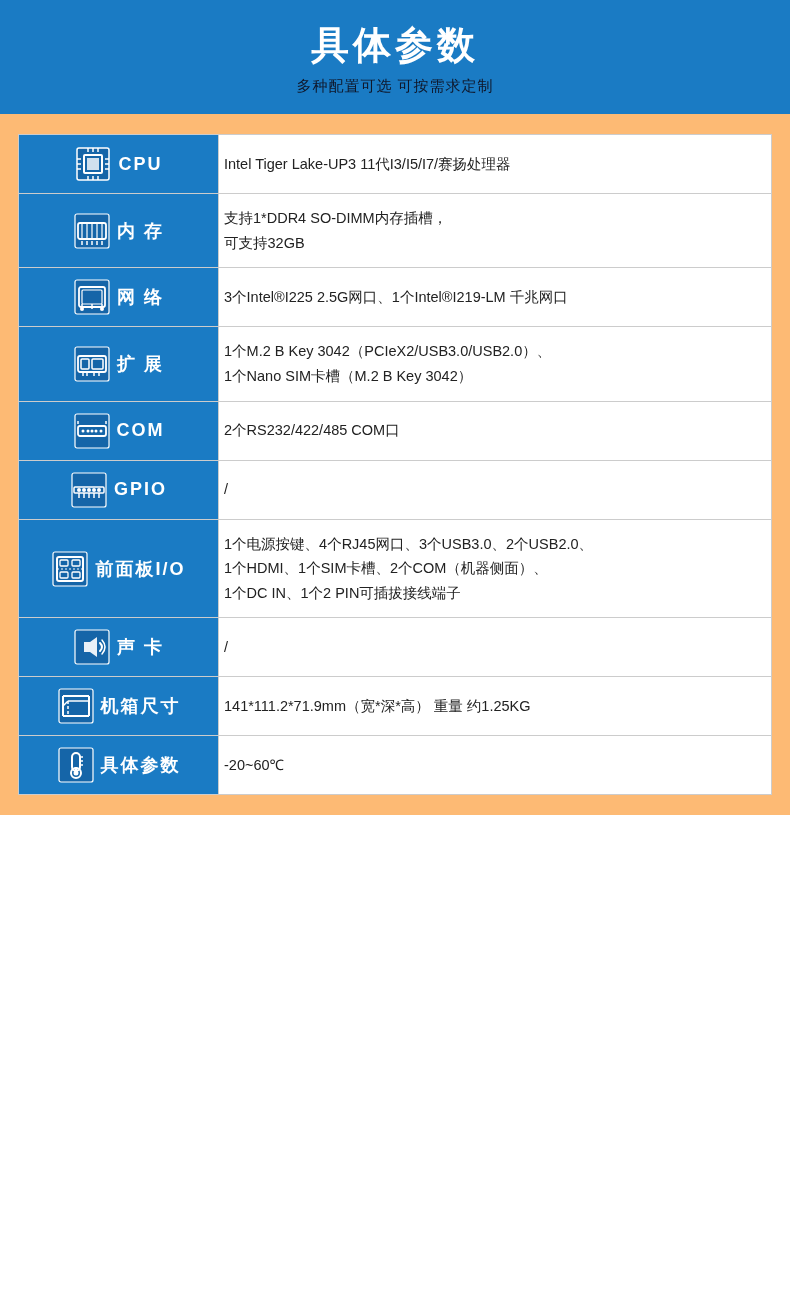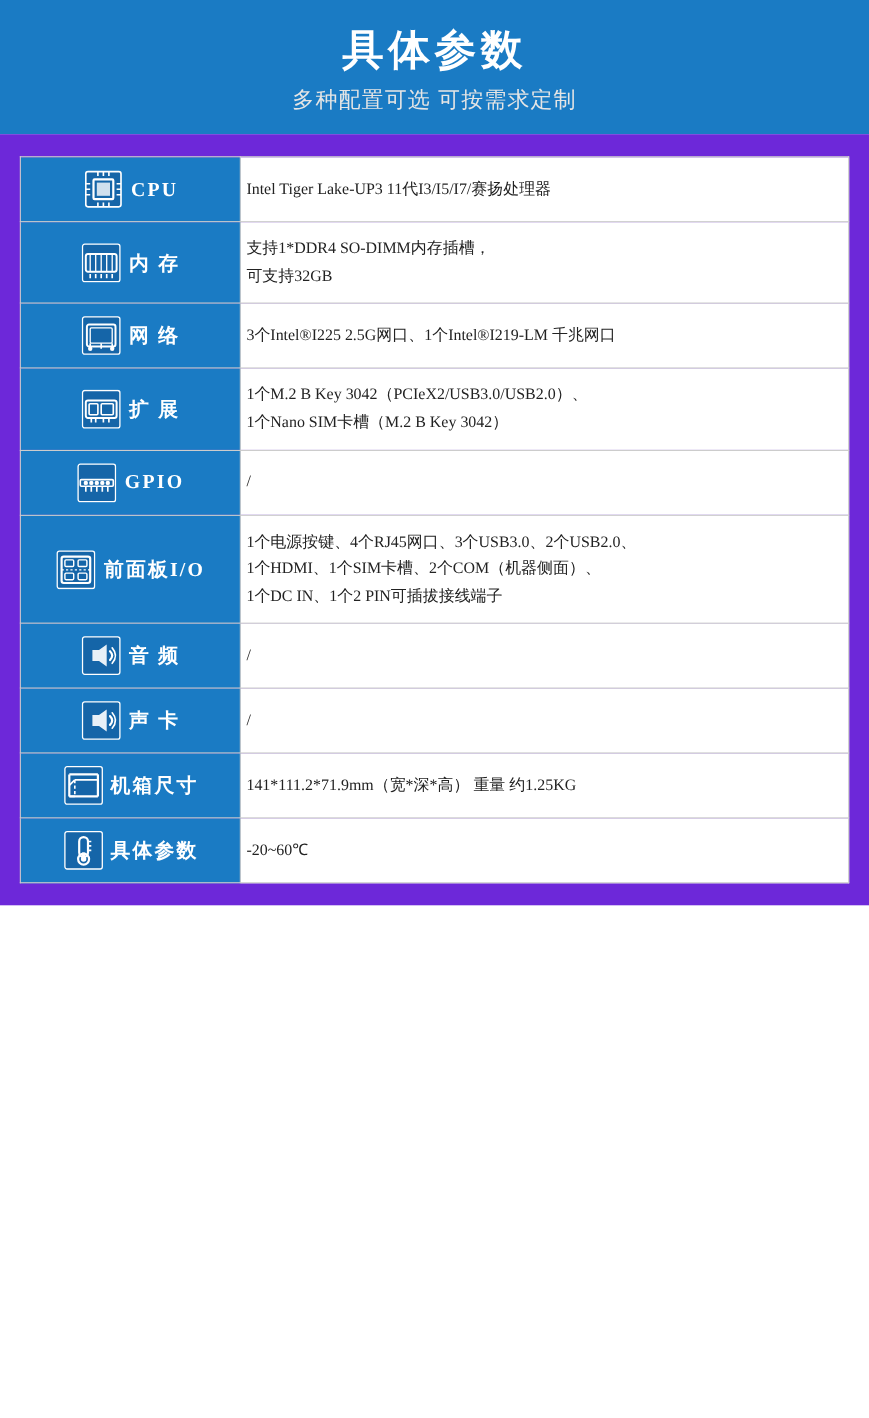--- a/index.html
+++ b/index.html
@@ -15,30 +15,29 @@
       text-align: center;
       padding: 20px 10px 18px;
     }
     .header-title {
       font-size: 38px;
       font-weight: bold;
       color: #ffffff;
       letter-spacing: 4px;
     }
     .header-subtitle {
-      font-size: 20px;
-      color: #e5e5e5;
+      font-size: 15px;
+      color: #0f172a;
       margin-top: 6px;
       letter-spacing: 1px;
     }
 
     .main-content {
       padding: 20px 18px 20px;
-      background: #6d28d9;
-      font-family: Liberation Serif, serif;
+      background: #fdba74;
     }
 
     table {
       width: 100%;
       border-collapse: collapse;
       border: 1px solid #ccc;
     }
     tr {
       border-bottom: 1px solid #ccc;
     }
@@ -189,20 +188,41 @@
             </div>
           </td>
           <td class="value-cell">1个M.2 B Key 3042（PCIeX2/USB3.0/USB2.0）、<br>1个Nano SIM卡槽（M.2 B Key 3042）</td>
         </tr>
         <tr>
           <td class="label-cell">
             <div class="label-inner">
               <div class="label-icon">
                 <svg viewBox="0 0 36 36" width="36" height="36" fill="none" xmlns="http://www.w3.org/2000/svg">
       <rect x="1" y="1" width="34" height="34" rx="2" fill="#1565a8" stroke="white" stroke-width="1.2"></rect>
+      <rect x="4" y="13" width="28" height="10" rx="2" fill="none" stroke="white" stroke-width="1.8"></rect>
+      <circle cx="9" cy="18" r="1.5" fill="white"></circle>
+      <circle cx="14" cy="18" r="1.5" fill="white"></circle>
+      <circle cx="18" cy="18" r="1.5" fill="white"></circle>
+      <circle cx="22" cy="18" r="1.5" fill="white"></circle>
+      <circle cx="27" cy="18" r="1.5" fill="white"></circle>
+      <line x1="4" y1="11" x2="4" y2="8" stroke="white" stroke-width="1.5"></line>
+      <line x1="32" y1="11" x2="32" y2="8" stroke="white" stroke-width="1.5"></line>
+    </svg>
+              </div>
+              <span class="label-text">COM</span>
+            </div>
+          </td>
+          <td class="value-cell">2个RS232/422/485 COM口</td>
+        </tr>
+        <tr>
+          <td class="label-cell">
+            <div class="label-inner">
+              <div class="label-icon">
+                <svg viewBox="0 0 36 36" width="36" height="36" fill="none" xmlns="http://www.w3.org/2000/svg">
+      <rect x="1" y="1" width="34" height="34" rx="2" fill="#1565a8" stroke="white" stroke-width="1.2"></rect>
       <rect x="3" y="15" width="30" height="6" rx="1" fill="none" stroke="white" stroke-width="1.5"></rect>
       <circle cx="8" cy="18" r="2" fill="white"></circle>
       <circle cx="13" cy="18" r="2" fill="white"></circle>
       <circle cx="18" cy="18" r="2" fill="white"></circle>
       <circle cx="23" cy="18" r="2" fill="white"></circle>
       <circle cx="28" cy="18" r="2" fill="white"></circle>
       <line x1="8" y1="21" x2="8" y2="26" stroke="white" stroke-width="1.5"></line>
       <line x1="13" y1="21" x2="13" y2="26" stroke="white" stroke-width="1.5"></line>
       <line x1="18" y1="21" x2="18" y2="26" stroke="white" stroke-width="1.5"></line>
       <line x1="23" y1="21" x2="23" y2="26" stroke="white" stroke-width="1.5"></line>
@@ -237,36 +257,20 @@
           <td class="label-cell">
             <div class="label-inner">
               <div class="label-icon">
                 <svg viewBox="0 0 36 36" width="36" height="36" fill="none" xmlns="http://www.w3.org/2000/svg">
       <rect x="1" y="1" width="34" height="34" rx="2" fill="#1565a8" stroke="white" stroke-width="1.2"></rect>
       <polygon points="10,13 10,23 16,23 23,28 23,8 16,13" fill="white" opacity="0.9"></polygon>
       <path d="M26,14 Q30,18 26,22" stroke="white" stroke-width="2" fill="none" stroke-linecap="round"></path>
       <path d="M28,11 Q34,18 28,25" stroke="white" stroke-width="1.5" fill="none" stroke-linecap="round"></path>
     </svg>
               </div>
-              <span class="label-text">音 频</span>
-            </div>
-          </td>
-          <td class="value-cell">/</td>
-        </tr>
-        <tr>
-          <td class="label-cell">
-            <div class="label-inner">
-              <div class="label-icon">
-                <svg viewBox="0 0 36 36" width="36" height="36" fill="none" xmlns="http://www.w3.org/2000/svg">
-      <rect x="1" y="1" width="34" height="34" rx="2" fill="#1565a8" stroke="white" stroke-width="1.2"></rect>
-      <polygon points="10,13 10,23 16,23 23,28 23,8 16,13" fill="white" opacity="0.9"></polygon>
-      <path d="M26,14 Q30,18 26,22" stroke="white" stroke-width="2" fill="none" stroke-linecap="round"></path>
-      <path d="M28,11 Q34,18 28,25" stroke="white" stroke-width="1.5" fill="none" stroke-linecap="round"></path>
-    </svg>
-              </div>
               <span class="label-text">声 卡</span>
             </div>
           </td>
           <td class="value-cell">/</td>
         </tr>
         <tr>
           <td class="label-cell">
             <div class="label-inner">
               <div class="label-icon">
                 <svg viewBox="0 0 36 36" width="36" height="36" fill="none" xmlns="http://www.w3.org/2000/svg">

